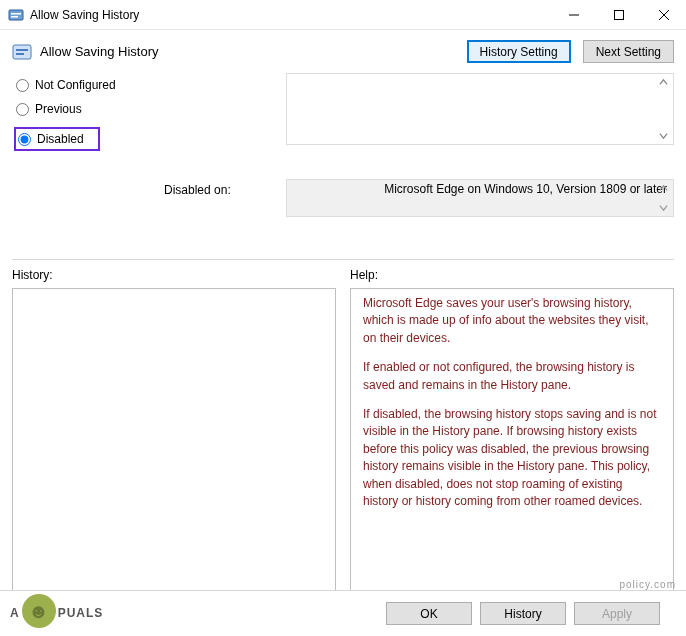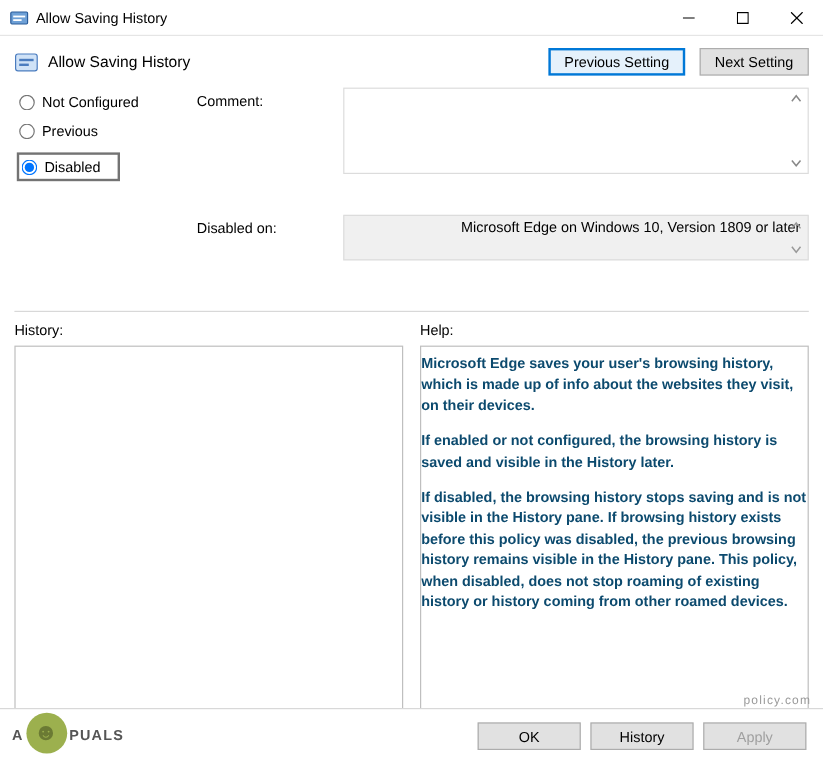--- a/index.html
+++ b/index.html
@@ -109,21 +109,21 @@
       align-items: center;
       gap: 6px;
       padding: 1px 2px;
     }
     .radio-item input[type="radio"] {
       margin: 0;
       width: 13px;
       height: 13px;
     }
     .radio-item.highlight {
-      border: 2px solid #737373;
+      border: 2px solid #6d28d9;
       padding: 3px 14px 3px 2px;
       margin-top: 2px;
       width: fit-content;
     }
     .label-cell {
       grid-column: 2;
       color: #000;
       padding-top: 6px;
     }
     .field-cell {
@@ -170,40 +170,39 @@
       padding: 0 12px;
     }
     .section-label {
       color: #000;
       padding: 2px 0 6px 0;
     }
     .panel {
       border: 1px solid #bfbfbf;
       background: #fff;
       height: 318px;
-      padding: 6px 0;
-      color: #0c4a6e;
+      padding: 6px 12px;
+      color: #7f1d1d;
       line-height: 1.45;
       overflow: hidden;
-      font-weight: bold;
     }
     .panel p { margin: 0 0 12px 0; }
 
     .footer {
       position: absolute;
       left: 0;
       right: 0;
       bottom: 0;
       height: 46px;
       border-top: 1px solid #d8d8d8;
       display: flex;
       align-items: center;
       justify-content: flex-end;
       gap: 8px;
-      padding-right: 14px;
+      padding-right: 26px;
       background: #fff;
     }
     .watermark {
       position: absolute;
       right: 10px;
       bottom: 46px;
       color: #9a9a9a;
       font-size: 10px;
       letter-spacing: 1px;
       font-family: Arial, sans-serif;
@@ -271,21 +270,21 @@
   <span class="policy-icon">
     <svg viewBox="0 0 20 20">
         <rect x="1" y="3" width="18" height="14" rx="2" fill="#cfe2f7" stroke="#4a7cbf"></rect>
         <rect x="4" y="7" width="12" height="2" fill="#4a7cbf"></rect>
         <rect x="4" y="11" width="8" height="2" fill="#4a7cbf"></rect>
       </svg>
   </span>
   <span class="policy-title">Allow Saving History</span>
   <div class="nav-buttons">
     <div class="btn focused">
-        <span>Previous Setting</span>
+        <span>History Setting</span>
       </div>
     <div class="btn">
         <span>Next Setting</span>
       </div>
   </div>
 </div>
 
 <div class="top-grid">
   <div class="radio-group">
     <label class="radio-item">
@@ -295,21 +294,20 @@
     <label class="radio-item">
       <input type="radio" name="state" style="">
       <span>Previous</span>
     </label>
     <label class="radio-item highlight">
       <input type="radio" name="state" checked="" style="">
       <span>Disabled</span>
     </label>
   </div>
 
-  <div class="label-cell" style="grid-row:1">Comment:</div>
   <div class="field-cell" style="grid-row:1">
     <div class="sunken comment-box">
       <span></span>
       <span class="scroll-arrow top">
           <svg viewBox="0 0 10 10" width="9" height="9">
             <path d="M1 7 L5 2 L9 7" fill="none" stroke="#888" stroke-width="1.4"></path>
           </svg>
         </span>
       <span class="scroll-arrow bottom">
           <svg viewBox="0 0 10 10" width="9" height="9">
@@ -341,21 +339,21 @@
 
 <div class="lower-grid">
   <div>
     <div class="section-label">History:</div>
     <div class="panel"></div>
   </div>
   <div>
     <div class="section-label">Help:</div>
     <div class="panel">
       <p>Microsoft Edge saves your user's browsing history, which is made up of info about the websites they visit, on their devices.</p>
-      <p>If enabled or not configured, the browsing history is saved and visible in the History later.</p>
+      <p>If enabled or not configured, the browsing history is saved and remains in the History pane.</p>
       <p>If disabled, the browsing history stops saving and is not visible in the History pane. If browsing history exists before this policy was disabled, the previous browsing history remains visible in the History pane. This policy, when disabled, does not stop roaming of existing history or history coming from other roamed devices.</p>
     </div>
   </div>
 </div>
 
 <div class="watermark">policy.com</div>
 
 <div class="footer">
   <div class="btn">
       <span>OK</span>

